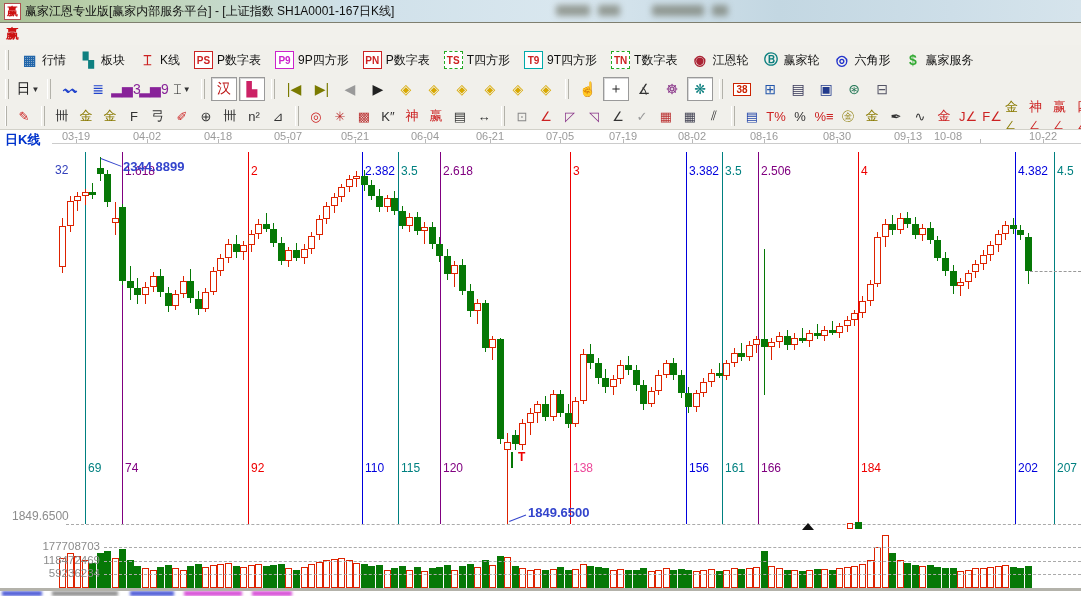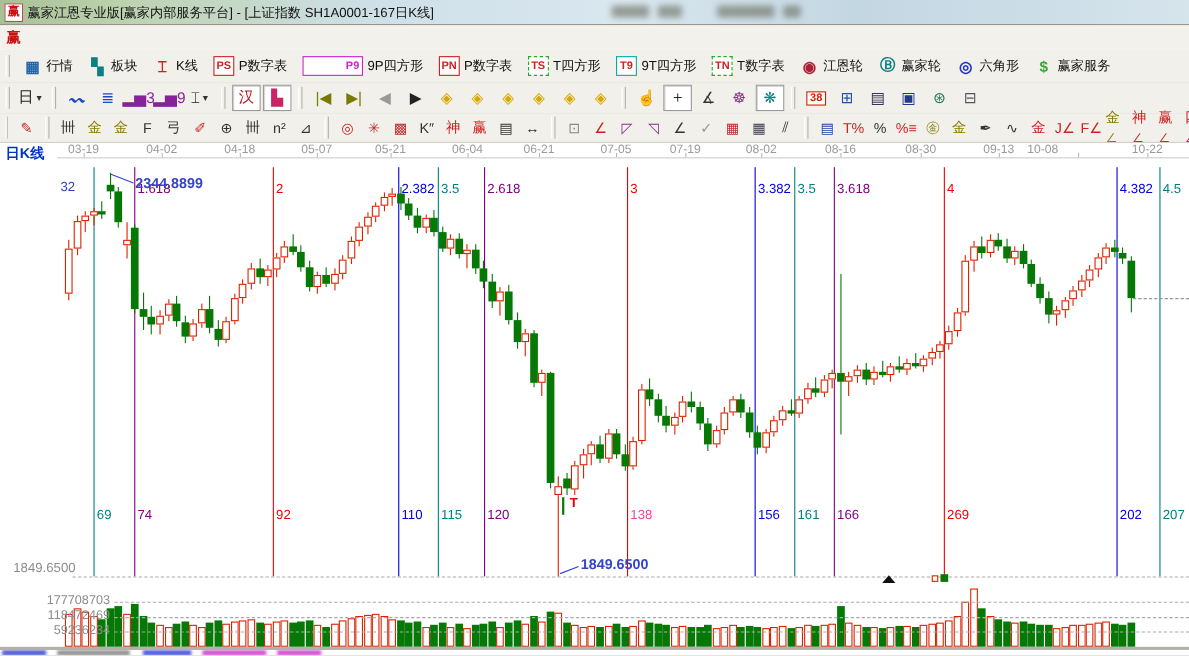--- a/index.html
+++ b/index.html
@@ -18,21 +18,21 @@
   .menubar{position:absolute;left:0;top:23px;width:1081px;height:22px;background:#f2f1ec;display:flex;align-items:center;}
   .menulogo{color:#cc1111;font-weight:bold;font-size:13px;margin:0 8px 0 6px;}
   .menu-item{font-size:12px;color:#111;padding:2px 9px;cursor:default;}
   
   .tbar{position:absolute;left:0;width:1081px;background:#f1f0eb;display:flex;align-items:center;border-bottom:1px solid #d2d1c9;}
   .grip{width:2px;height:20px;border-left:1px solid #ffffff;border-right:1px solid #b3b2aa;margin:0 5px;}
   .tb-main-item{display:flex;align-items:center;gap:4px;padding:2px 7px;font-size:12px;color:#111;}
   .tb-ic{width:17px;height:16px;display:flex;align-items:center;justify-content:center;font-size:10px;font-weight:bold;background:#fff;}
   .frame-none{background:transparent;font-size:14px;}
   .frame-red{border:1px solid #cc2222;}
-  .frame-magenta{border:1px solid #cc22cc;padding-left:36px;}
+  .frame-magenta{border:1px solid #cc22cc;}
   .frame-greendash{border:1px dashed #22aa22;}
   .frame-cyan{border:1px solid #00aaaa;}
   .tb-btn{width:24px;height:22px;display:flex;align-items:center;justify-content:center;font-size:14px;margin:0 1px;border:1px solid transparent;}
   .tb-btn.pressed{background:#ffffff;border:1px solid #9a9a9a;box-shadow:inset 1px 1px 0 #d8d8d8;}
   .tb-btn .caret{font-size:8px;color:#333;margin-left:1px;}
   .tb3-btn{width:22px;height:20px;display:flex;align-items:center;justify-content:center;font-size:13px;margin:0 1px;}
   
   .chart-header-line{position:absolute;left:52px;top:143px;width:1029px;height:0;border-top:1px solid #cccccc;}
   .period-label{position:absolute;left:5px;top:131px;font-size:13px;font-weight:bold;color:#0033cc;}
   .date-label{position:absolute;top:130px;font-size:11px;color:#9a9a9a;transform:translateX(-50%);}
@@ -426,25 +426,25 @@
       <div class="gann-line" style="left: 570px; top: 152px; height: 372px; background: rgb(238, 0, 0);"></div>
       <div class="glabel" style="left: 573px; top: 164px; color: rgb(238, 0, 0);">3</div>
       <div class="glabel" style="left: 573px; top: 461px; color: #ec4899;">138</div>
       <div class="gann-line" style="left: 686px; top: 152px; height: 372px; background: rgb(0, 0, 221);"></div>
       <div class="glabel" style="left: 689px; top: 164px; color: rgb(0, 0, 221);">3.382</div>
       <div class="glabel" style="left: 689px; top: 461px; color: rgb(0, 0, 221);">156</div>
       <div class="gann-line" style="left: 722px; top: 152px; height: 372px; background: rgb(0, 128, 128);"></div>
       <div class="glabel" style="left: 725px; top: 164px; color: rgb(0, 128, 128);">3.5</div>
       <div class="glabel" style="left: 725px; top: 461px; color: rgb(0, 128, 128);">161</div>
       <div class="gann-line" style="left: 758px; top: 152px; height: 372px; background: rgb(128, 0, 128);"></div>
-      <div class="glabel" style="left: 761px; top: 164px; color: rgb(128, 0, 128);">3.618</div>
+      <div class="glabel" style="left: 761px; top: 164px; color: rgb(128, 0, 128);">2.506</div>
       <div class="glabel" style="left: 761px; top: 461px; color: rgb(128, 0, 128);">166</div>
       <div class="gann-line" style="left: 858px; top: 152px; height: 372px; background: rgb(238, 0, 0);"></div>
       <div class="glabel" style="left: 861px; top: 164px; color: rgb(238, 0, 0);">4</div>
-      <div class="glabel" style="left: 861px; top: 461px; color: rgb(238, 0, 0);">269</div>
+      <div class="glabel" style="left: 861px; top: 461px; color: rgb(238, 0, 0);">184</div>
       <div class="gann-line" style="left: 1015px; top: 152px; height: 372px; background: rgb(0, 0, 221);"></div>
       <div class="glabel" style="left: 1018px; top: 164px; color: rgb(0, 0, 221);">4.382</div>
       <div class="glabel" style="left: 1018px; top: 461px; color: rgb(0, 0, 221);">202</div>
       <div class="gann-line" style="left: 1054px; top: 152px; height: 372px; background: rgb(0, 128, 128);"></div>
       <div class="glabel" style="left: 1057px; top: 164px; color: rgb(0, 128, 128);">4.5</div>
       <div class="glabel" style="left: 1057px; top: 461px; color: rgb(0, 128, 128);">207</div>
       <div class="glabel" style="left: 55px; top: 163px; color: rgb(51, 64, 187);">32</div>
       <div class="dash-h" style="left: 66px; top: 524px; width: 1015px;"></div>
       <div class="axis-gray" style="left: 12px; top: 509px;">1849.6500</div>
       <div class="wick" style="left: 62px; top: 218.4px; height: 54.8px; background: rgb(221, 34, 0);"></div>

